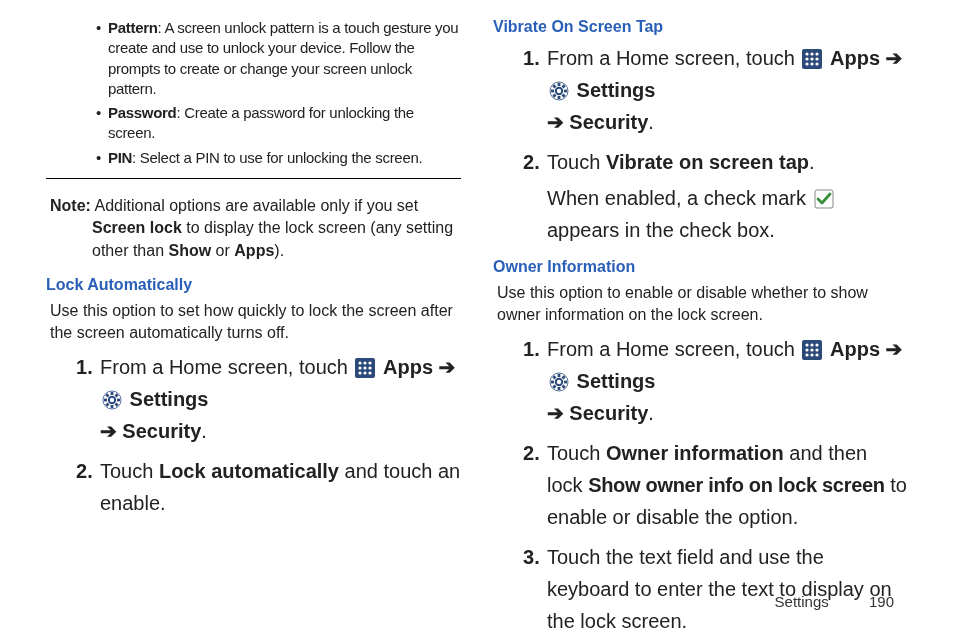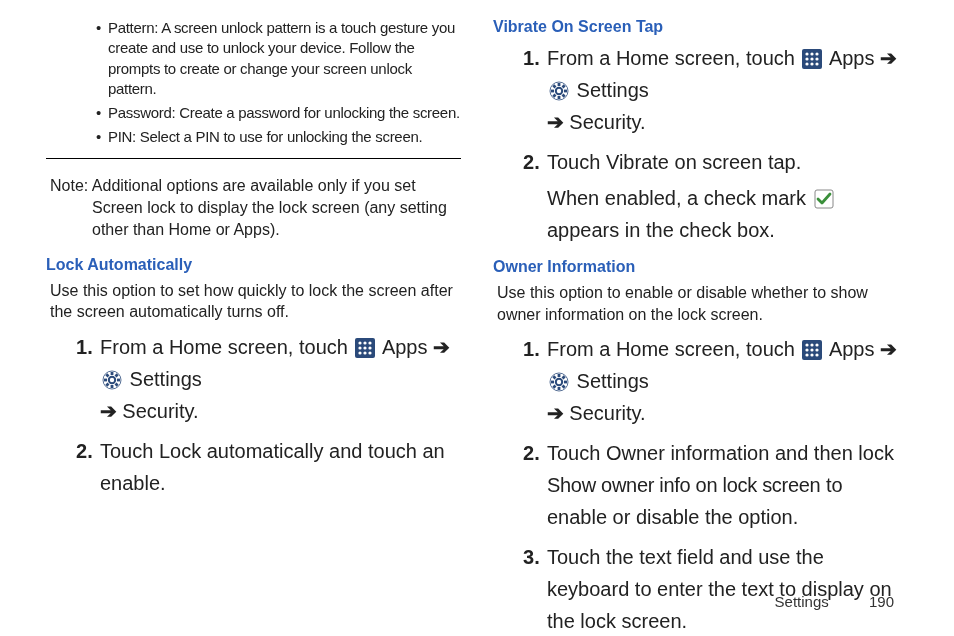--- a/index.html
+++ b/index.html
@@ -105,37 +105,37 @@
     font-weight: bold;
   }
   .footer {
     position: absolute;
     bottom: 26px;
     right: 60px;
     font-size: 15px;
     color: #333;
   }
   .footer .pg { margin-left: 36px; }
-  .b { font-weight: normal; text-align: center; }
+  .b { font-weight: bold; text-align: center; }
 </style>
 </head>
 <body>
 
 <div class="page">
 
   <div class="col">
     <ul class="bullets condensed">
       <li><span class="b">Pattern</span><span>: A screen unlock pattern is a touch gesture you create and use to unlock your device. Follow the prompts to create or change your screen unlock pattern.</span></li>
       <li><span class="b">Password</span><span>: Create a password for unlocking the screen.</span></li>
       <li><span class="b">PIN</span><span>: Select a PIN to use for unlocking the screen.</span></li>
     </ul>
     <hr class="sep">
     <p class="note">
       <span class="b">Note:</span>
-      <span>Additional options are available only if you set </span><span class="b">Screen lock</span><span> to display the lock screen (any setting other than </span><span class="b">Home</span><span> or </span><span class="b">Apps</span><span>).</span>
+      <span>Additional options are available only if you set </span><span class="b">Screen lock</span><span> to display the lock screen (any setting other than </span><span class="b">Show</span><span> or </span><span class="b">Apps</span><span>).</span>
     </p>
 
     <div class="heading">Lock Automatically</div>
     <p class="intro">Use this option to set how quickly to lock the screen after the screen automatically turns off.</p>
     <ol class="steps">
       <li>
         <span>From a Home screen, touch </span><span class="icon"><svg viewBox="0 0 20 20">
               <rect x="0" y="0" width="20" height="20" rx="2" fill="#2b4a7a"></rect>
               <g fill="#fff">
                 <circle cx="5" cy="5" r="1.6"></circle>

